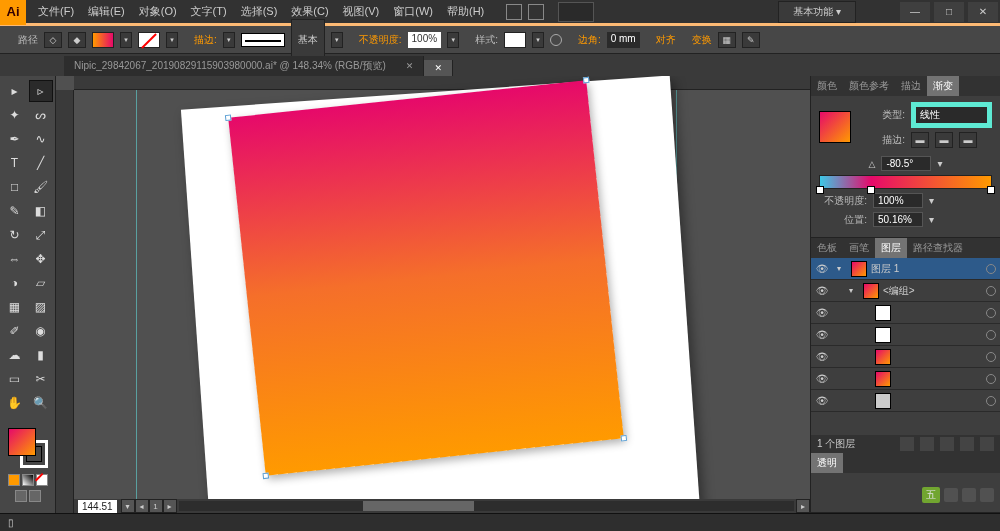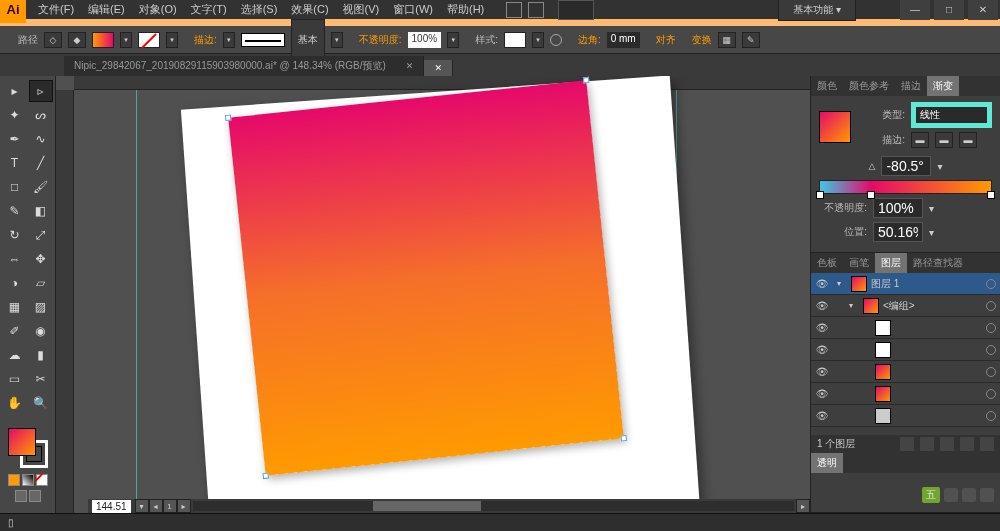--- a/index.html
+++ b/index.html
@@ -1,19 +1,19 @@
 <!DOCTYPE html>
 <html><head>
 <meta charset="utf-8">
 <style>
 * { margin: 0; padding: 0; box-sizing: border-box; font-family: "Microsoft YaHei", sans-serif; }
 body { background: #323232; color: #ccc; font-size: 11px; width: 1000px; height: 531px; overflow: hidden; position: relative; }
 
 
-.titlebar { height: 26px; background: #323232; display: flex; align-items: center; border-bottom: 7px solid #fdba74; }
+.titlebar { height: 26px; background: #323232; display: flex; align-items: center; border-bottom: 3px solid #fdba74; }
 .app-icon { width: 26px; height: 26px; background: #ff9a00; color: #330000; font-weight: bold; font-size: 13px; display: flex; align-items: center; justify-content: center; margin-right: 6px; }
 .menu { display: flex; gap: 2px; }
 .menu-item { padding: 4px 6px; cursor: pointer; }
 .title-spacer { flex: 1; }
 .title-controls { display: flex; align-items: center; gap: 4px; margin-right: 2px; }
 .work-mode { padding: 3px 14px; background: #3a3a3a; border: 1px solid #222; margin-right: 40px; font-size: 10px; }
 .win-btn { width: 30px; height: 20px; display: flex; align-items: center; justify-content: center; background: #3f3f3f; cursor: pointer; font-size: 10px; }
 .search-box { width: 36px; height: 20px; background: #2a2a2a; border: 1px solid #555; margin-right: 8px; }
 .layout-icons { display: flex; gap: 6px; margin-right: 14px; }
 .layout-icons .ic { width: 16px; height: 16px; border: 1px solid #888; }
@@ -56,35 +56,35 @@
 
 .canvas-area { flex:1; background:#505050; position:relative; overflow:hidden; }
 .ruler-h { position:absolute; left:18px; right:0; top:0; height:14px; background:#3a3a3a; border-bottom:1px solid #222; }
 .ruler-v { position:absolute; left:0; top:14px; bottom:0; width:18px; background:#3a3a3a; border-right:1px solid #222; }
 .guide { position:absolute; top:14px; bottom:0; width:1px; background:#5aa0a0; }
 .guide.g1 { left: 80px; } .guide.g2 { left: 620px; }
 .artboard { position:absolute; left:140px; top:16px; width:490px; height:450px; background:#fff; box-shadow: 4px 6px 12px rgba(0,0,0,.4); transform: rotate(-4deg); }
 .gradient-shape { position:absolute; left:190px; top:22px; width:360px; height:360px; background:linear-gradient(180deg,#e6096a 0%, #f56f2a 50%, #ff9a00 100%); transform: rotate(-6deg); box-shadow: 2px 4px 8px rgba(0,0,0,.3); }
 .anchor { position:absolute; width:6px;height:6px;border:1px solid #5a9fd4;background:#fff; }
 .a1{left:-3px;top:-3px;} .a2{right:-3px;top:-3px;} .a3{left:-3px;bottom:-3px;} .a4{right:-3px;bottom:-3px;}
-.scrollbar-h { position:absolute; left:32px; right:0; bottom:0; height:14px; background:#3a3a3a; display:flex; align-items:center; }
+.scrollbar-h { position:absolute; left:18px; right:0; bottom:0; height:14px; background:#3a3a3a; display:flex; align-items:center; }
 .sb-btn { width:14px;height:14px;background:#555;border:1px solid #222;display:flex;align-items:center;justify-content:center;font-size:8px; }
 .sb-track { flex:1; background:#2d2d2d; height:10px; margin:0 2px; position:relative; }
 .sb-thumb { position:absolute; left:30%; width:18%; top:0; bottom:0; background:#666; }
 .zoom-readout { background:#fff; color:#222; font-size:10px; padding:1px 4px; margin:0 4px; }
 
 
 .right { width:190px; background:#3e3e3e; border-left:1px solid #222; display:flex; flex-direction:column; font-size:10px; }
 .panel-tabs { display:flex; background:#323232; height:20px; align-items:flex-end; }
 .ptab { padding:3px 6px; color:#999; cursor:pointer; }
 .ptab.active { background:#737373; color:#fff; }
 .panel { padding:6px 8px; border-bottom:1px solid #222; }
 .row { display:flex; align-items:center; gap:6px; margin-bottom:4px; }
 .row .lab { width:48px; text-align:right; color:#bbb; }
-.num-input { background:#2a2a2a; color:#fff; border:1px solid #555; padding:1px 4px; width:50px; font-size:14px; }
+.num-input { background:#2a2a2a; color:#fff; border:1px solid #555; padding:1px 4px; width:50px; font-size:10px; }
 .select { background:#2a2a2a; color:#fff; border:5px solid #5eead4; padding:1px 4px; flex:1; font-size:10px; }
 .grad-preview { width:32px;height:32px;background:linear-gradient(135deg,#e6096a,#ff9a00);border:1px solid #000; }
 .grad-bar { height:14px; background:linear-gradient(90deg,#3cc8e6 0%, #e6096a 30%, #ff9a00 100%); border:1px solid #222; margin:4px 0; position:relative; }
 .grad-stop { position:absolute; bottom:-6px; width:8px;height:8px;background:#fff;border:1px solid #000; transform:translateX(-50%); }
 .layers { flex:1; overflow:auto; }
 .layer-row { display:flex; align-items:center; height:22px; border-bottom:1px solid #2a2a2a; padding:0 4px; gap:4px; }
 .layer-row.hdr { background:#2d5a8a; }
 .eye { width:14px; text-align:center; }
 .layer-thumb { width:16px;height:16px; border:1px solid #000; }
 .lt-grad{background:linear-gradient(135deg,#e6096a,#ff9a00);} .lt-white{background:#fff;} .lt-grey{background:#ccc;}

